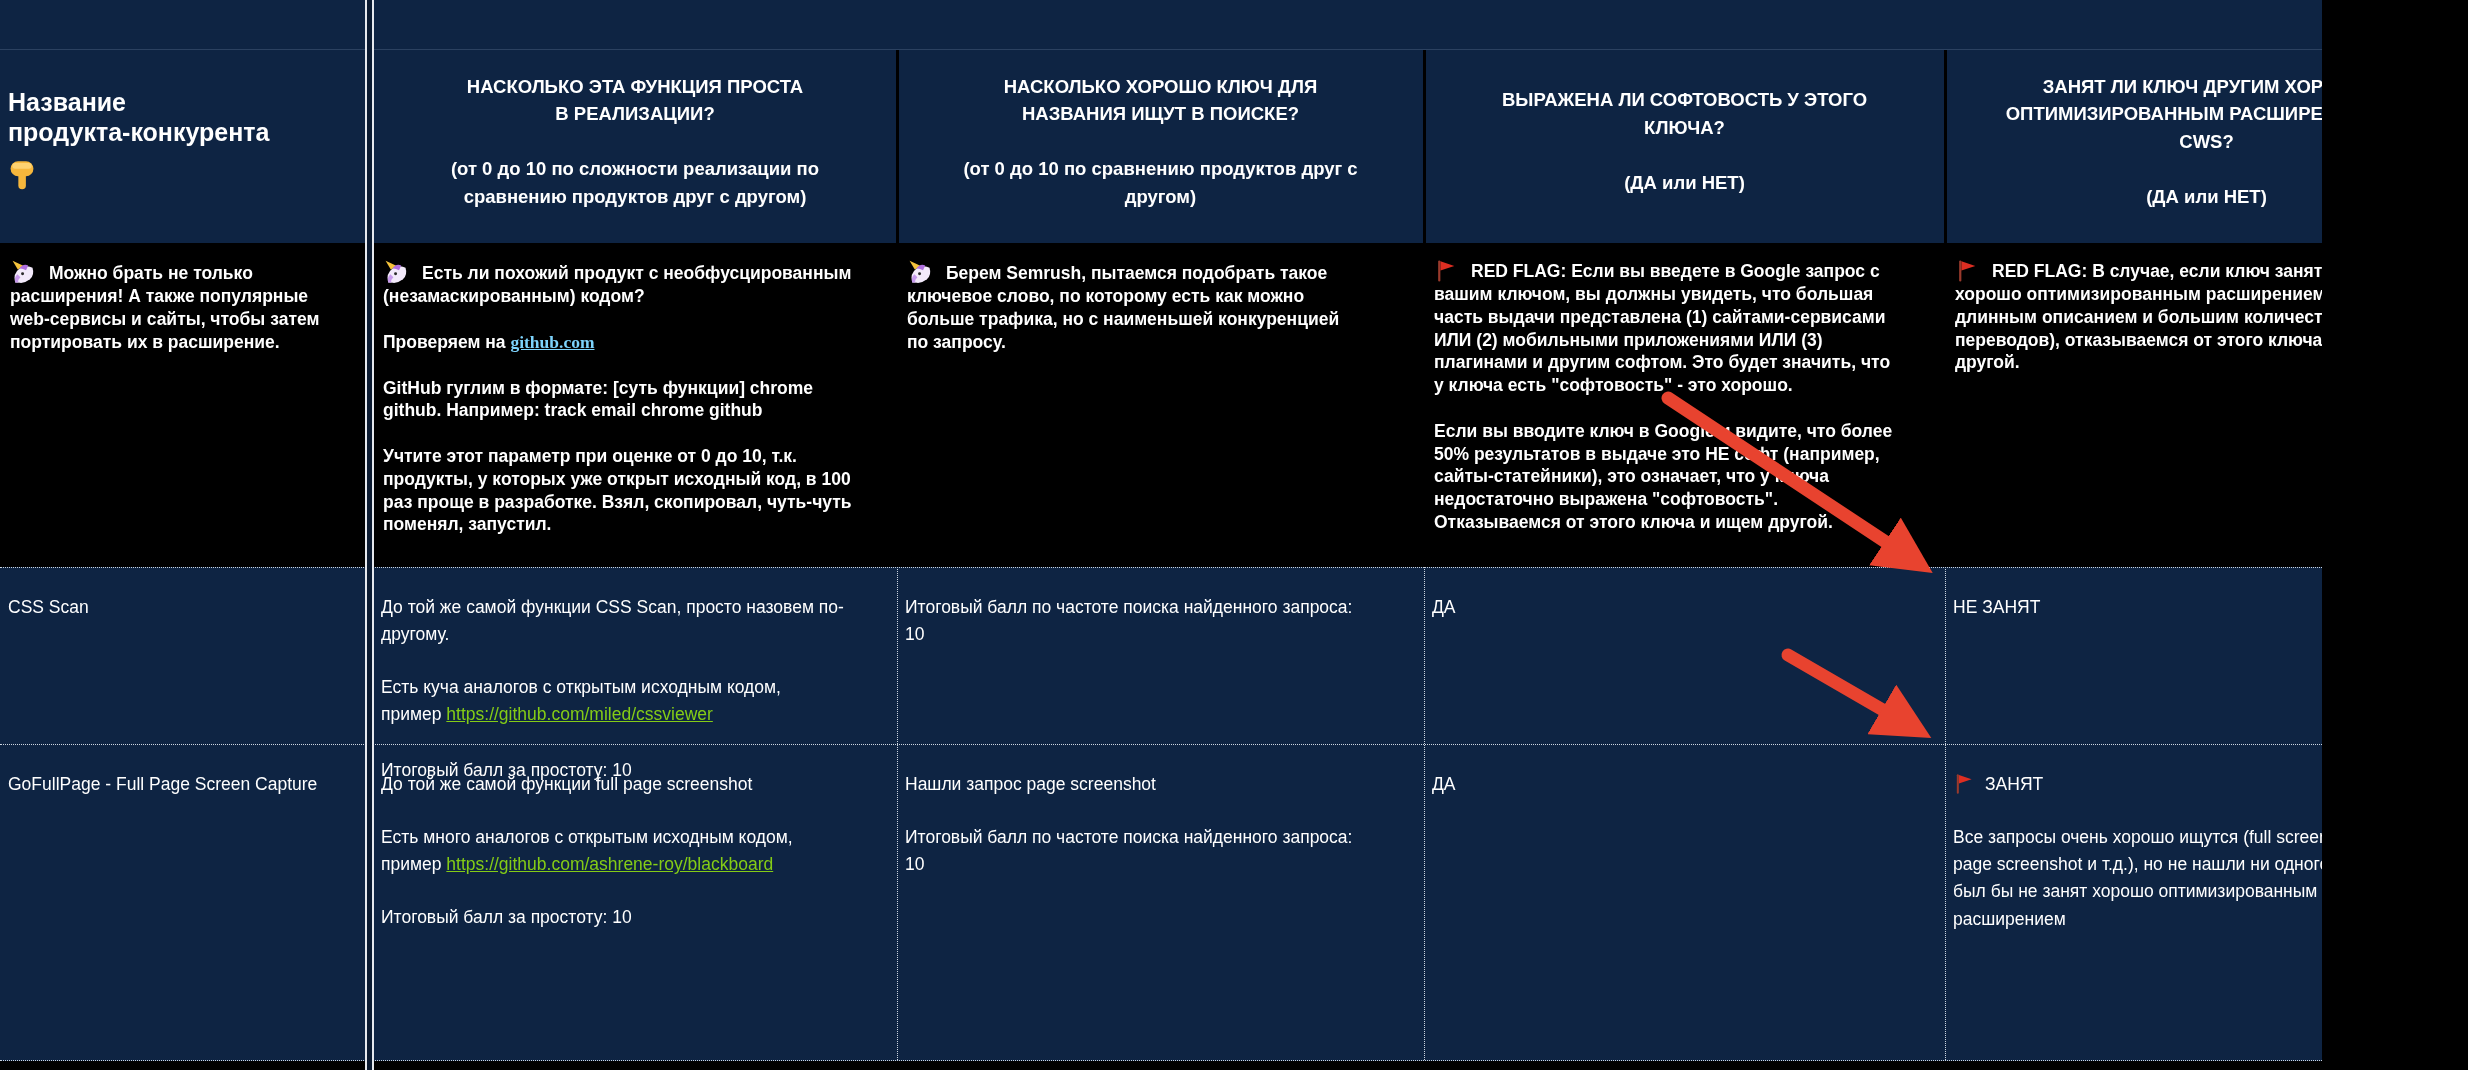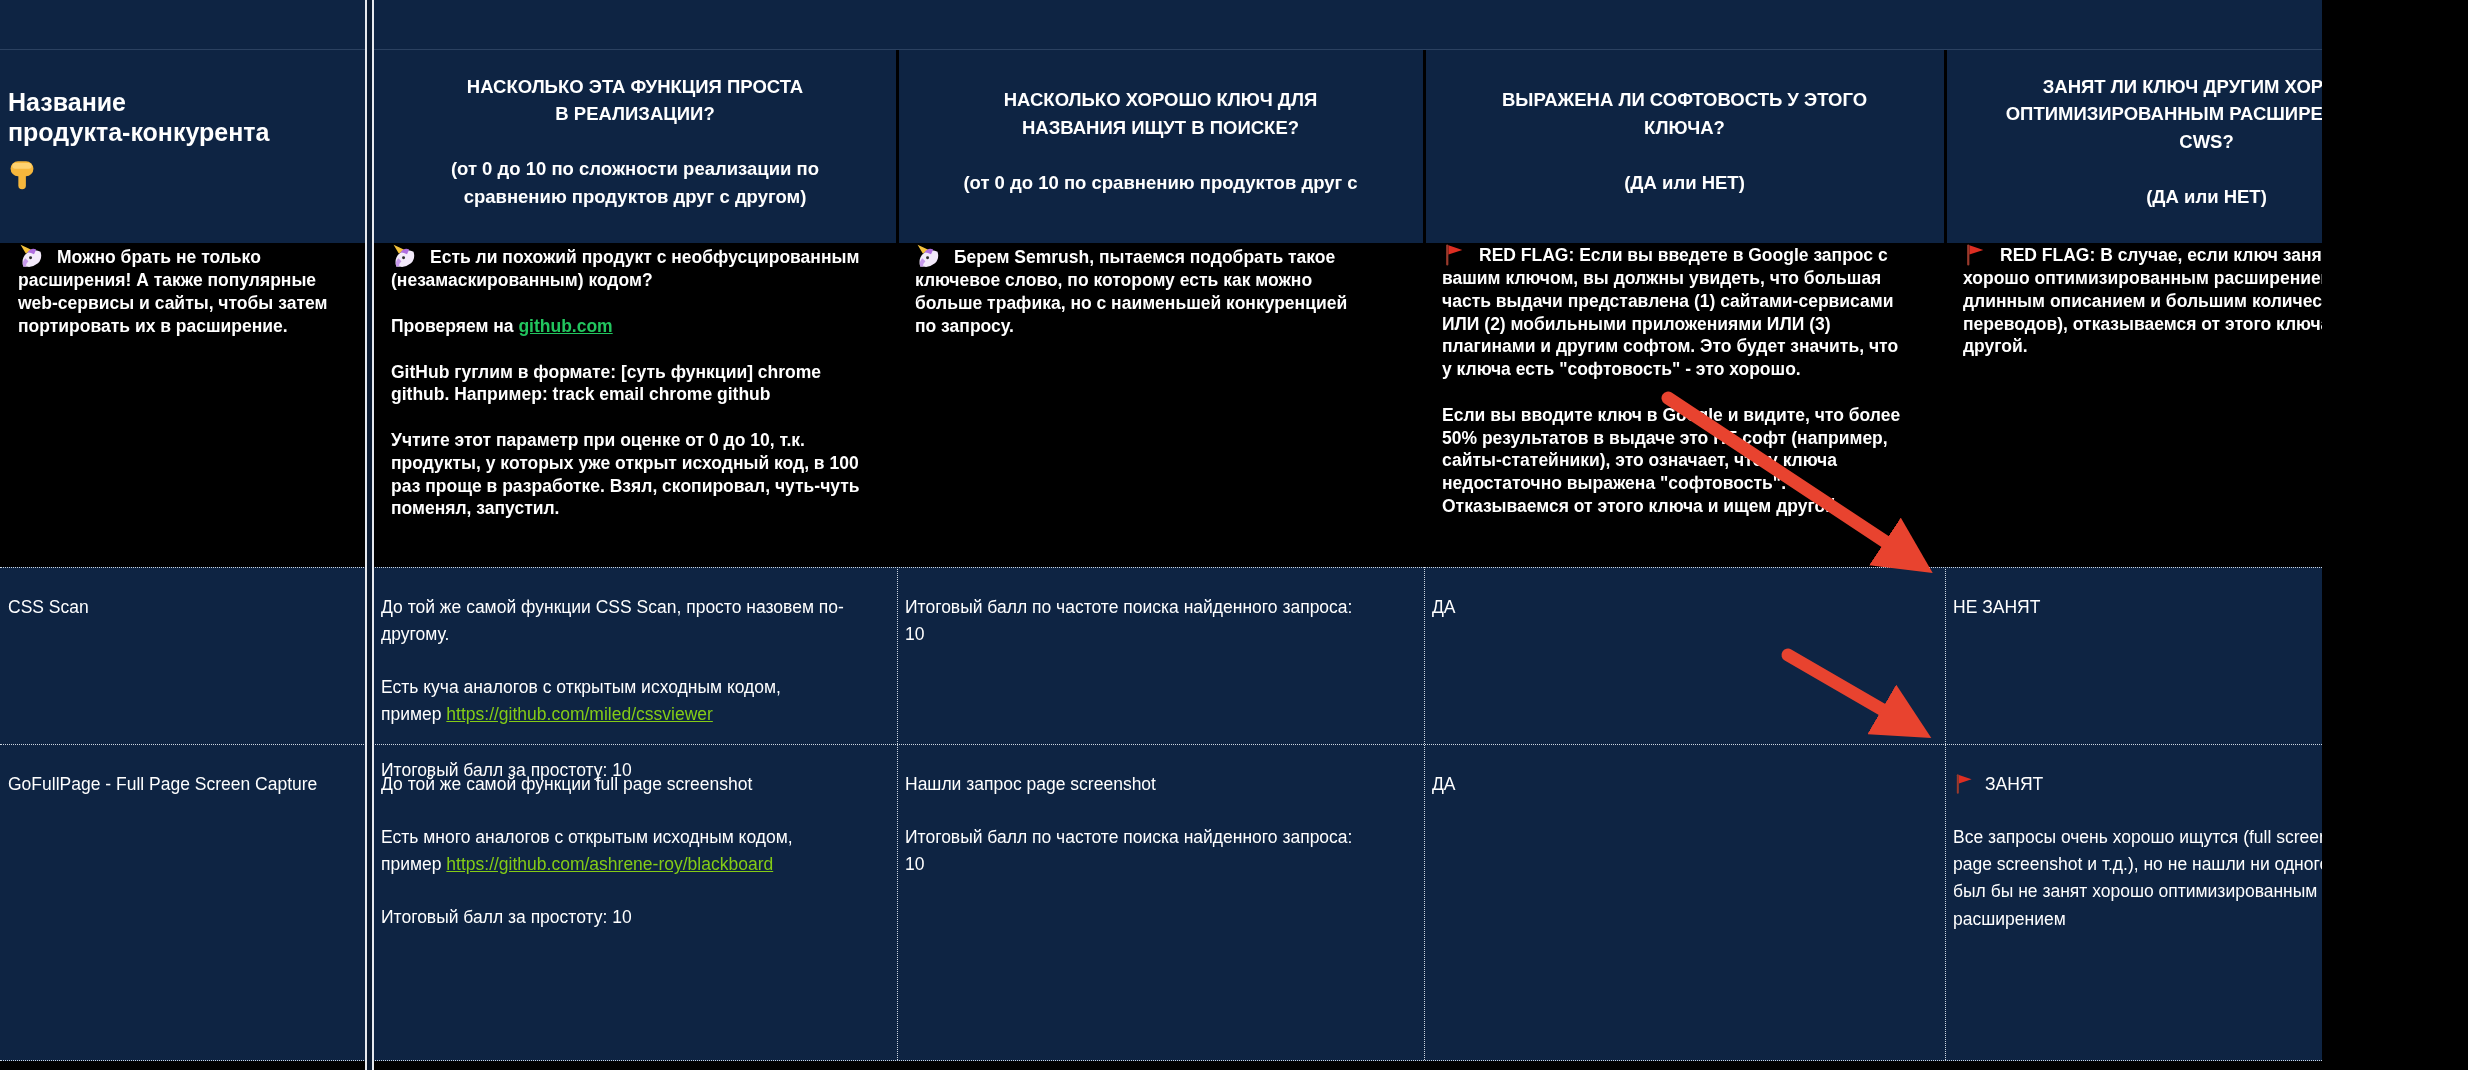--- a/index.html
+++ b/index.html
@@ -24,33 +24,33 @@
     padding:40px 26px 0 26px;
   }
   .hcell .note { margin-top:27px; }
   .h1cell {
     display:flex; flex-direction:column; justify-content:center;
     padding:40px 12px 0 8px; font-weight:bold; font-size:25px; line-height:1.2;
   }
   .h1cell .finger { margin-top:12px; }
 
   
-  .gcell { padding:0 10px 0 10px; font-weight:bold; font-size:17.5px; line-height:1.3;margin-left:8px; }
+  .gcell { padding:16px 10px 0 10px; font-weight:bold; font-size:17.5px; line-height:1.3; }
   .gcell p { margin:0 0 23px 0; }
 
   
   .dcell { padding:7px 8px 0 8px; font-weight:400; font-size:17.5px; line-height:1.55;margin-top:20px; }
   .dcell p { margin:0 0 26px 0; }
   .gap-lg { margin-top:28px !important; }
   .block { display:block; }
 
   .icon { display:inline-block; vertical-align:-6px; margin-right:13px; }
   .icon svg { display:block; }
 
-  .link-bright { color:#22c55e; font-weight:bold; text-decoration:underline; cursor:pointer; }
+  .link-bright { color:#7dd3fc; font-weight:bold; text-decoration:underline; cursor:pointer;font-family:Liberation Serif, serif; }
   .link-muted  { color:#84cc16; font-weight:400; text-decoration:underline; cursor:pointer; }
 
   
   .mw332 { max-width:332px; } .mw420 { max-width:420px; } .mw440 { max-width:440px; }
   .mw450 { max-width:450px; } .mw460 { max-width:460px; } .mw470 { max-width:470px; }
   .mw475 { max-width:475px; } .mw480 { max-width:480px; }
 
   
   .pane-divider {
     position:absolute; left:365px; top:0; width:9px; height:1070px; z-index:6;
@@ -94,20 +94,21 @@
         <div>(от 0 до 10 по сложности реализации по</div>
         <div>сравнению продуктов друг с другом)</div>
       </div>
     </div>
 
     <div class="cell hcell">
       <div>НАСКОЛЬКО ХОРОШО КЛЮЧ ДЛЯ</div>
       <div>НАЗВАНИЯ ИЩУТ В ПОИСКЕ?</div>
       <div class="note">
         <div>(от 0 до 10 по сравнению продуктов друг с</div>
+        <div>другом)</div>
       </div>
     </div>
 
     <div class="cell hcell">
       <div>ВЫРАЖЕНА ЛИ СОФТОВОСТЬ У ЭТОГО</div>
       <div>КЛЮЧА?</div>
       <div class="note">
         <div>(ДА или НЕТ)</div>
       </div>
     </div>

